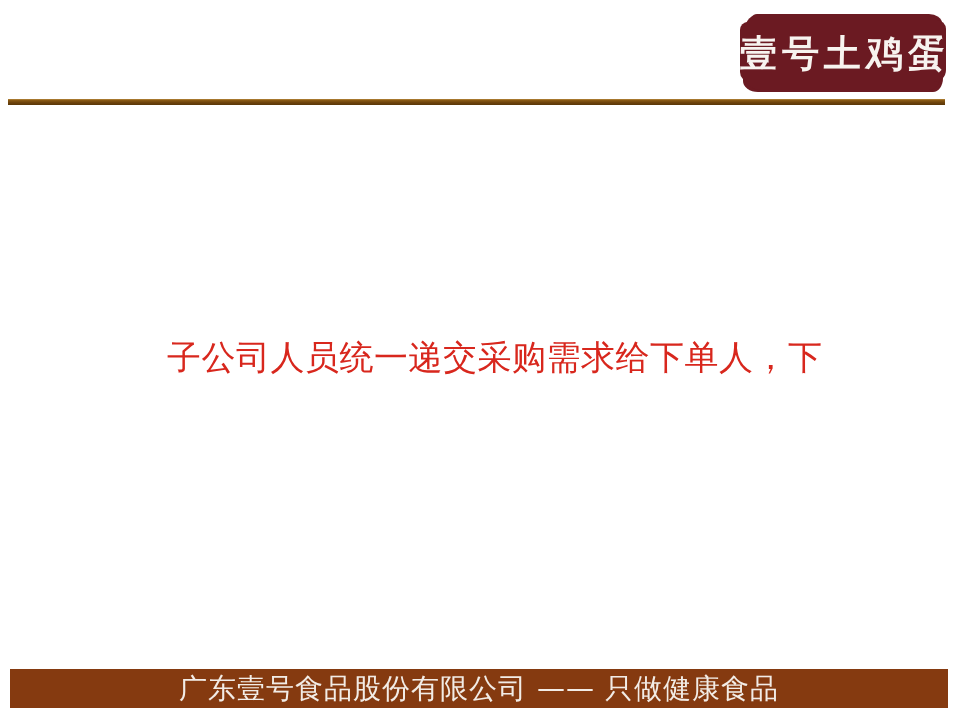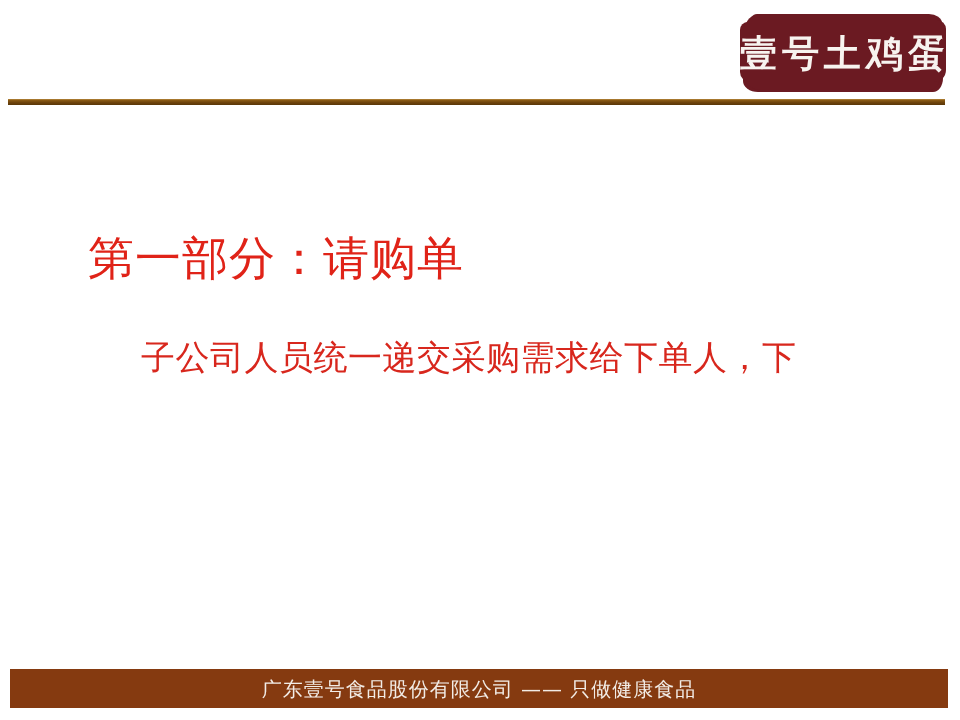--- a/index.html
+++ b/index.html
@@ -98,57 +98,57 @@
     left: 93px;
     top: 332px;
     width: 780px;
   }
   .body-line {
     color: #d8271d;
     font-size: 34px;
     line-height: 50px;
     letter-spacing: 0.5px;
     white-space: nowrap;
+    margin-left: 26px;
   }
   .body-line.indented {
     text-indent: 48px;
   }
 
   
   .footer-bar {
     position: absolute;
     left: 10px;
     top: 669px;
     width: 938px;
     height: 39px;
     background: #853a10;
     display: flex;
     align-items: center;
     justify-content: center;
   }
   .footer-text {
     color: #f2ece6;
-    font-size: 20px;
+    font-size: 28px;
     letter-spacing: 1px;
     line-height: 1;
     white-space: nowrap;
   }
 </style>
 </head>
 <body>
 
 <div id="slide">
 
   <div class="logo-seal">
     <span class="logo-seal-text">壹号土鸡蛋</span>
   </div>
 
   <div class="top-rule"></div>
 
-  <div class="slide-title">第一部分：请购单</div>
 
   <div class="body-block">
     <div class="body-line indented">子公司人员统一递交采购需求给下单人，下</div>
   </div>
 
   <div class="footer-bar">
     <span class="footer-text">广东壹号食品股份有限公司 —— 只做健康食品</span>
   </div>
 
 </div>

